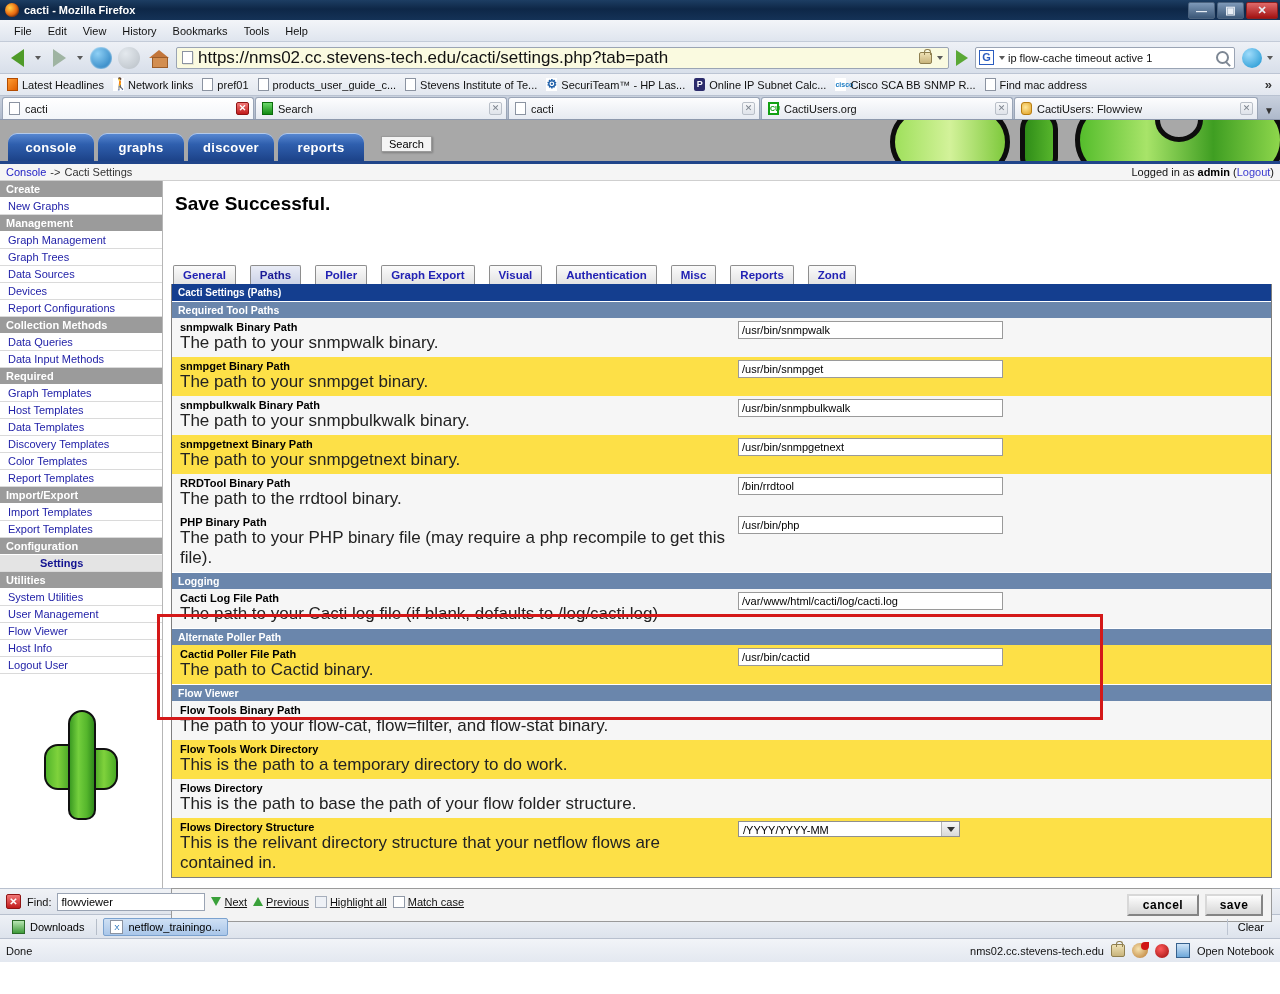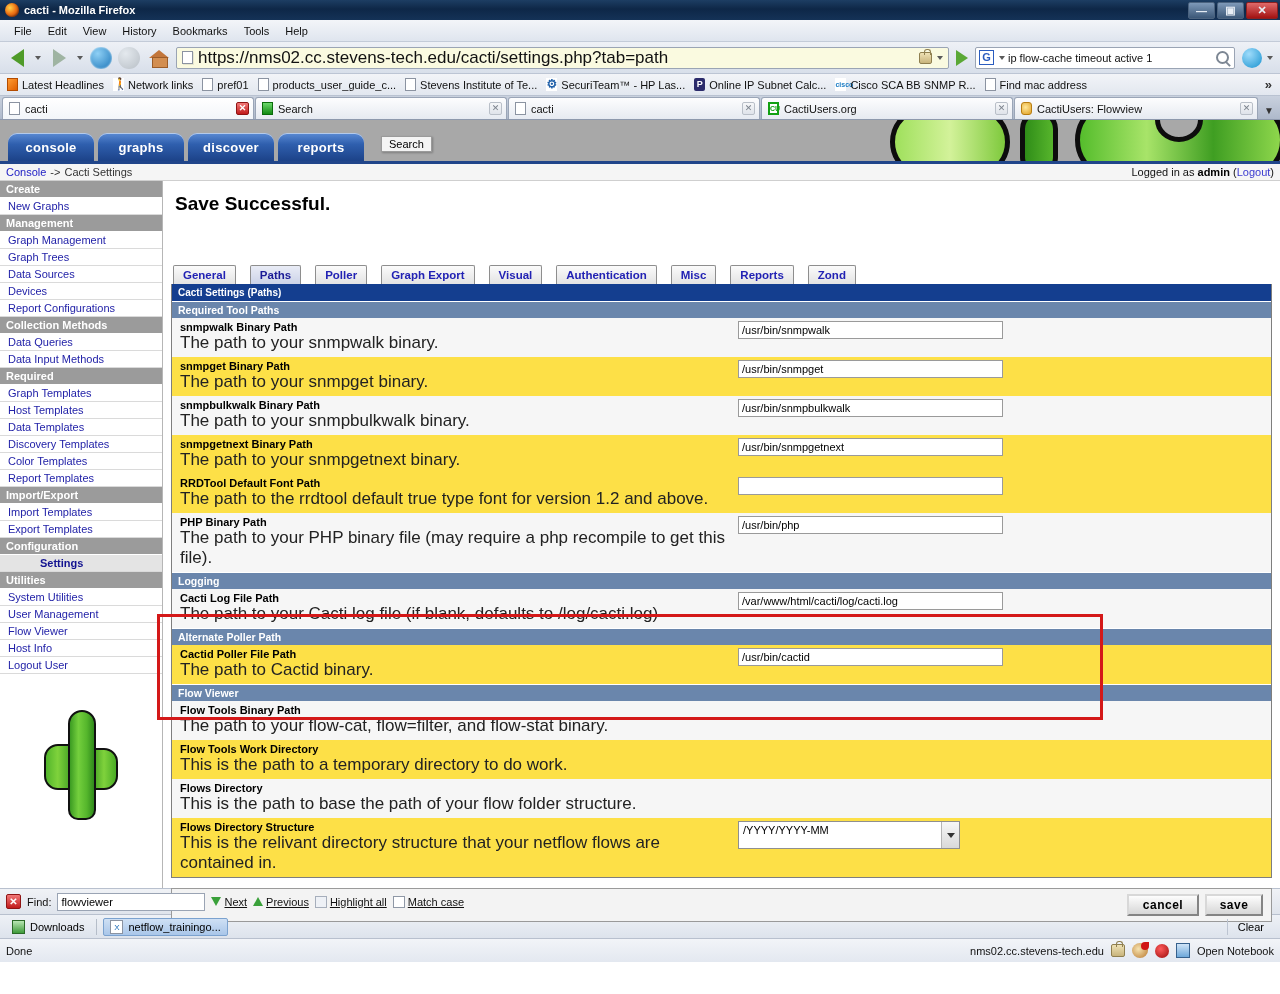--- a/index.html
+++ b/index.html
@@ -217,21 +217,21 @@
   table.settings tr.alt2{ background:#fde047;}
   table.settings td.lbl{ padding:3px 6px 4px 8px; vertical-align:top; width:560px;}
   table.settings td.fld{ padding:3px 6px 12px 6px; vertical-align:top;}
   .fname{ font-weight:bold; font-size:11px; color:#000; display:block;}
   .fdesc{ font-size:17px; color:#222; display:block;}
   input.txt{
     width:265px; height:18px; border:1px solid #9a9a9a; background:#fff;
     font-family:"Liberation Sans", sans-serif; font-size:11px; color:#000;
     padding:1px 3px;
   }
-  .selwrap{ display:inline-flex; align-items:stretch; width:222px; height:28px;
+  .selwrap{ display:inline-flex; align-items:stretch; width:222px; height:16px;
     border:1px solid #8f8f8f; background:#fff;}
   .selwrap .selval{ flex:1; font-size:11px; padding:2px 4px; color:#000;}
   .selwrap .selbtn{ width:18px; border-left:1px solid #b5b5b5;
     background:linear-gradient(to bottom,#f7f7f7,#d9d9d9);
     display:flex;align-items:center;justify-content:center;}
   .selwrap .selbtn i{ width:0;height:0;border-left:4px solid transparent;border-right:4px solid transparent;border-top:5px solid #333; display:block;}
 
   
   #redbox{
     position:absolute; left:157px; top:614px; width:946px; height:106px;
@@ -530,27 +530,27 @@
         </tr>
         <tr class="alt2">
           <td class="lbl">
             <span class="fname">snmpgetnext Binary Path</span>
             <span class="fdesc">The path to your snmpgetnext binary.</span>
           </td>
           <td class="fld">
             <input class="txt" type="text" value="/usr/bin/snmpgetnext" style="">
           </td>
         </tr>
-        <tr class="alt2">
-          <td class="lbl">
-            <span class="fname">RRDTool Default Font Path</span>
-            <span class="fdesc">The path to the rrdtool default true type font for version 1.2 and above.</span>
-          </td>
-          <td class="fld">
-            <input class="txt" type="text" value="" style="">
+        <tr class="alt1">
+          <td class="lbl">
+            <span class="fname">RRDTool Binary Path</span>
+            <span class="fdesc">The path to the rrdtool binary.</span>
+          </td>
+          <td class="fld">
+            <input class="txt" type="text" value="/bin/rrdtool" style="">
           </td>
         </tr>
         <tr class="alt1">
           <td class="lbl">
             <span class="fname">PHP Binary Path</span>
             <span class="fdesc">The path to your PHP binary file (may require a php recompile to get this file).</span>
           </td>
           <td class="fld">
             <input class="txt" type="text" value="/usr/bin/php" style="">
           </td>

